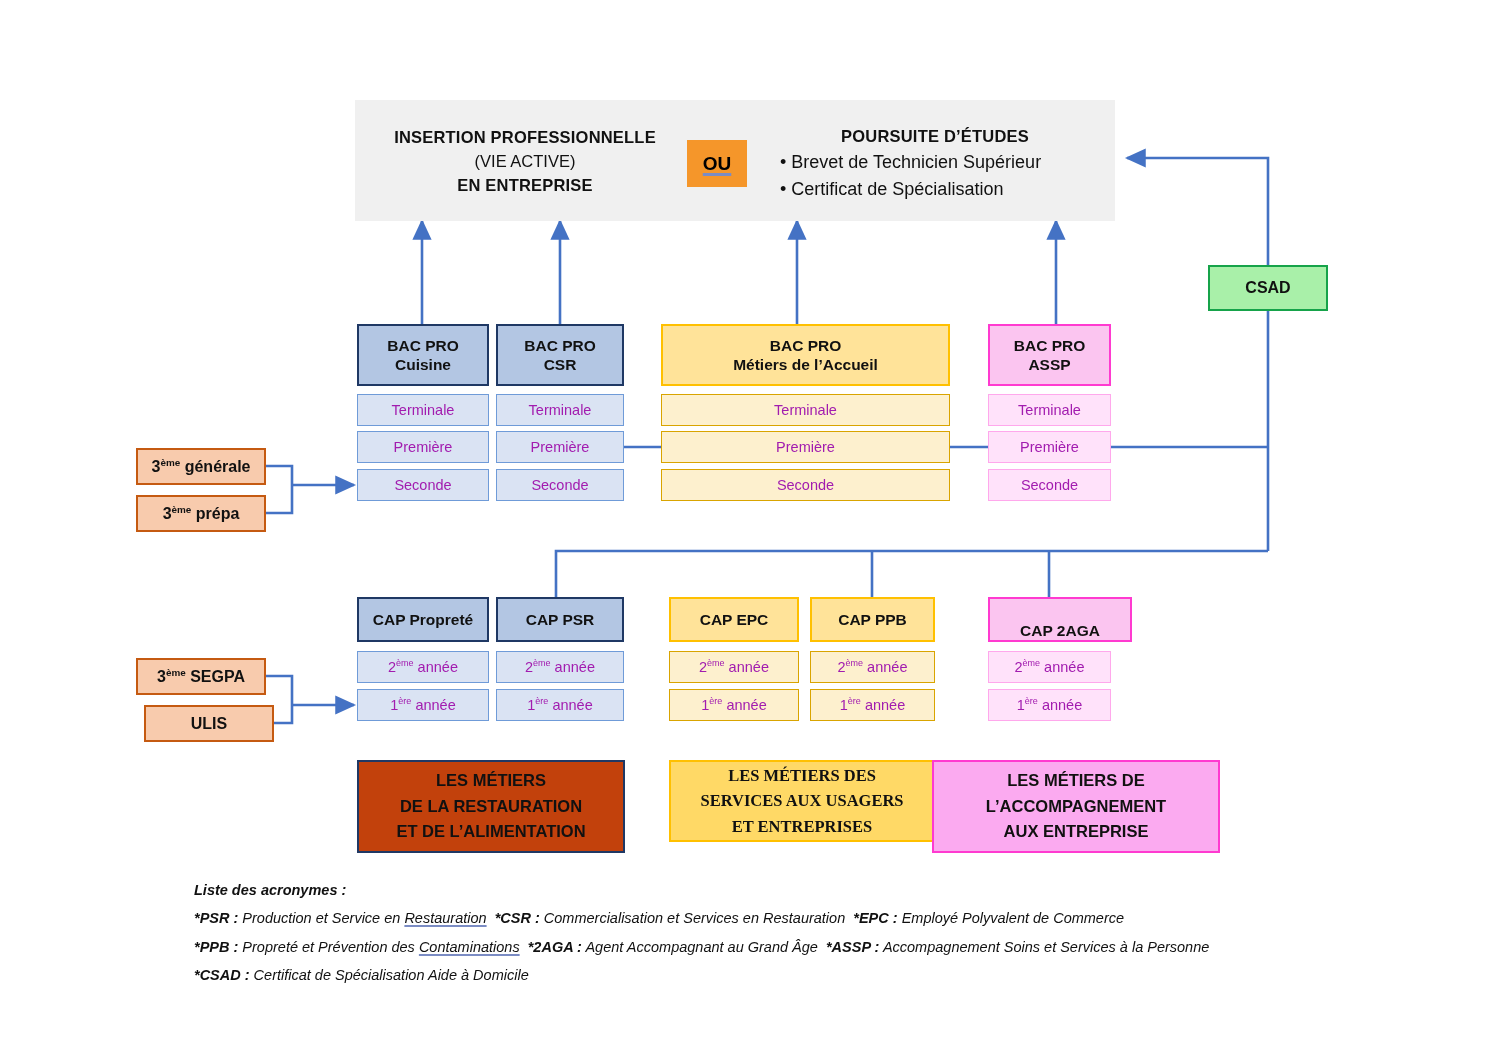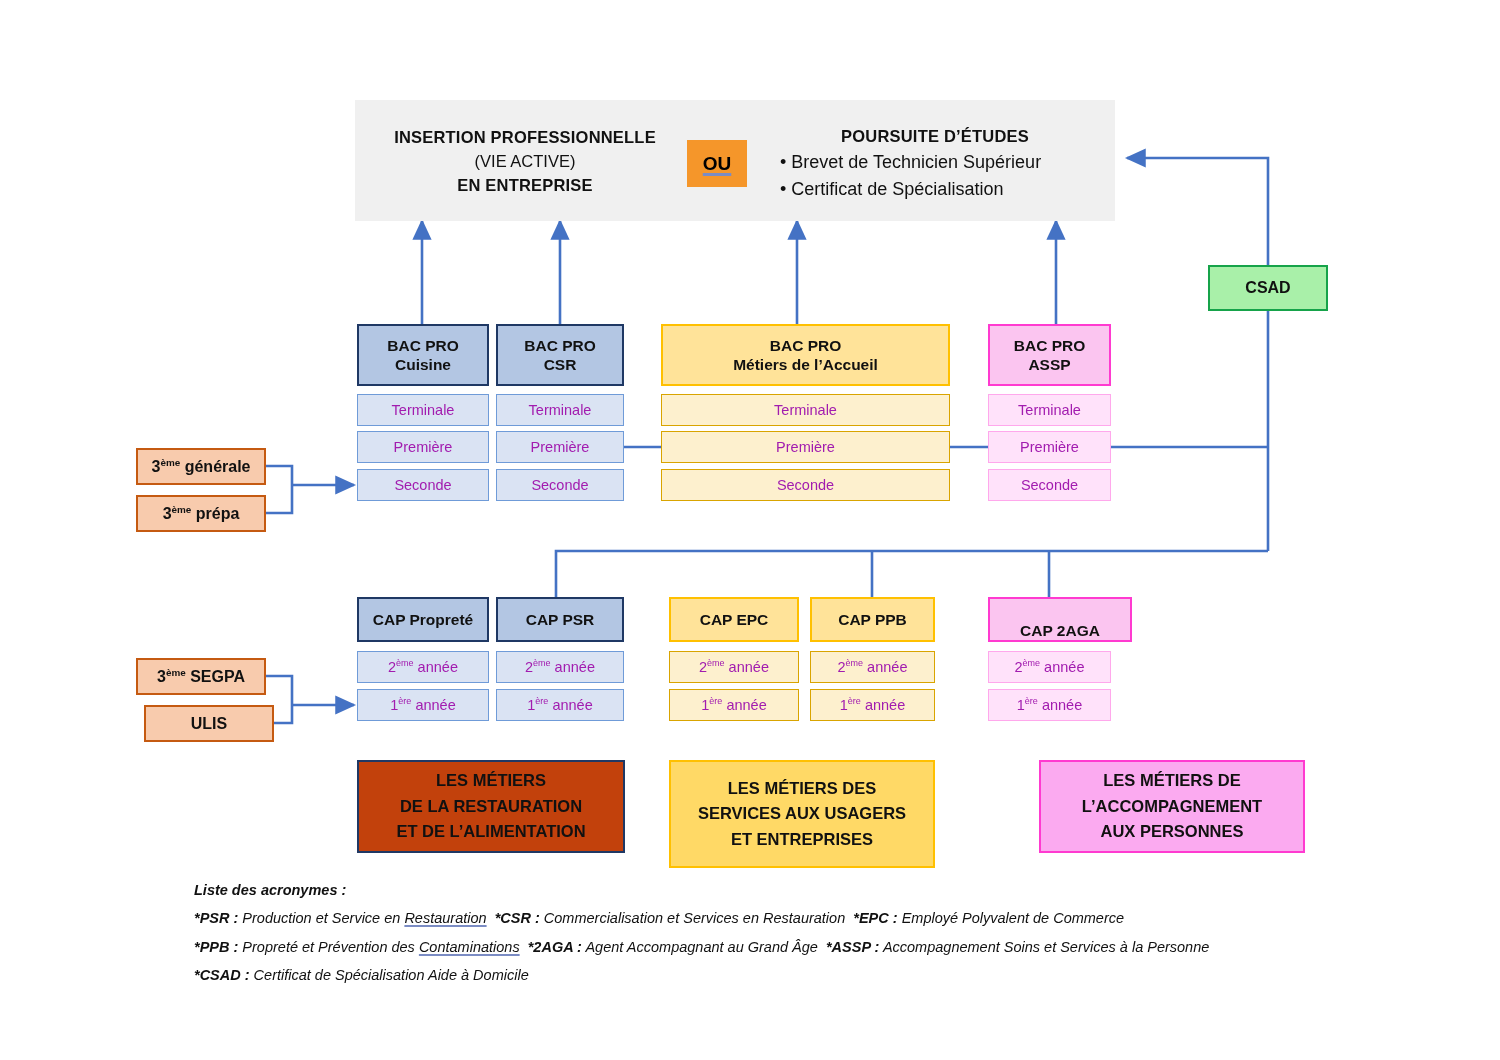--- a/index.html
+++ b/index.html
@@ -237,29 +237,29 @@
     </div>
   <div class="box pnk-lvl lvl" style="left:988px;top:689px;width:123px;height:32px;">
     <span>1<sup>ère</sup> année</span>
     </div>
 
   <div class="box fam-blue family" style="left:357px;top:760px;width:268px;height:93px;">
     <span>LES MÉTIERS</span>
     <span>DE LA RESTAURATION</span>
     <span>ET DE L’ALIMENTATION</span>
   </div>
-  <div class="box fam-yel family" style="left:669px;top:760px;width:266px;height:108px;">
+  <div class="box fam-yel family" style="left:669px;top:760px;width:266px;height:82px;font-family:Liberation Serif, serif;">
     <span>LES MÉTIERS DES</span>
     <span>SERVICES AUX USAGERS</span>
     <span>ET ENTREPRISES</span>
   </div>
-  <div class="box fam-pnk family" style="left:1039px;top:760px;width:266px;height:93px;">
+  <div class="box fam-pnk family" style="left:932px;top:760px;width:288px;height:93px;">
     <span>LES MÉTIERS DE</span>
     <span>L’ACCOMPAGNEMENT</span>
-    <span>AUX PERSONNES</span>
+    <span>AUX ENTREPRISE</span>
   </div>
 
   <div class="legend">
     <div class="ttl">Liste des acronymes :</div>
     <div>
       <b>*PSR :</b><span> Production et Service en </span><span class="uline">Restauration</span><span>&nbsp;&nbsp;</span><b>*CSR :</b><span> Commercialisation et Services en Restauration</span><span>&nbsp;&nbsp;</span><b>*EPC :</b><span> Employé Polyvalent de Commerce</span>
     </div>
     <div>
       <b>*PPB :</b><span> Propreté et Prévention des </span><span class="uline">Contaminations</span><span>&nbsp;&nbsp;</span><b>*2AGA :</b><span> Agent Accompagnant au Grand Âge</span><span>&nbsp;&nbsp;</span><b>*ASSP :</b><span> Accompagnement Soins et Services à la Personne</span>
     </div>

